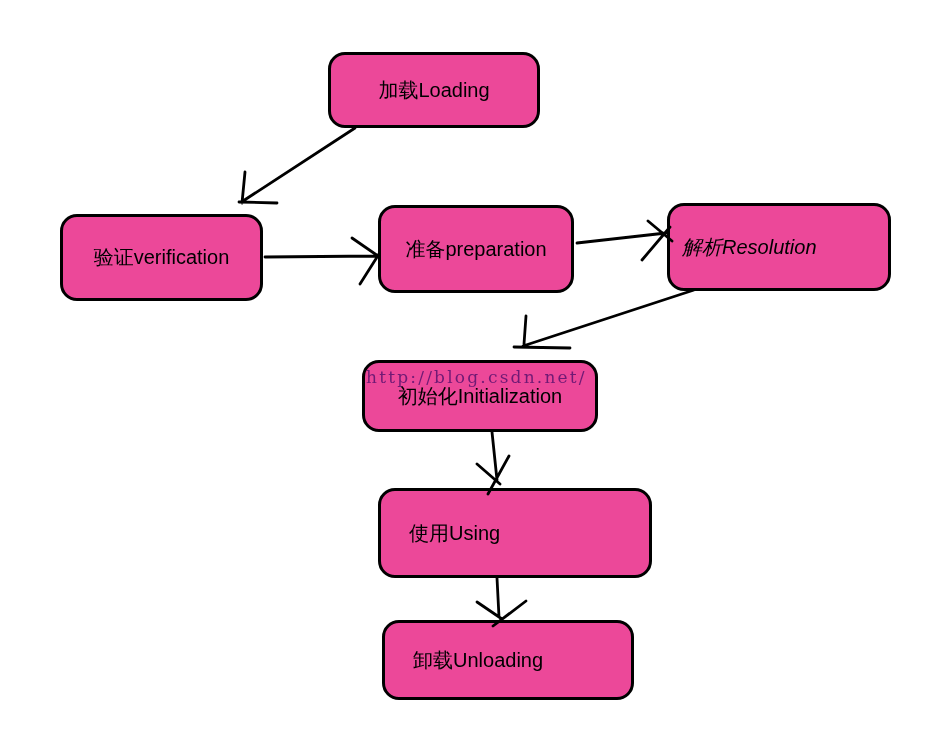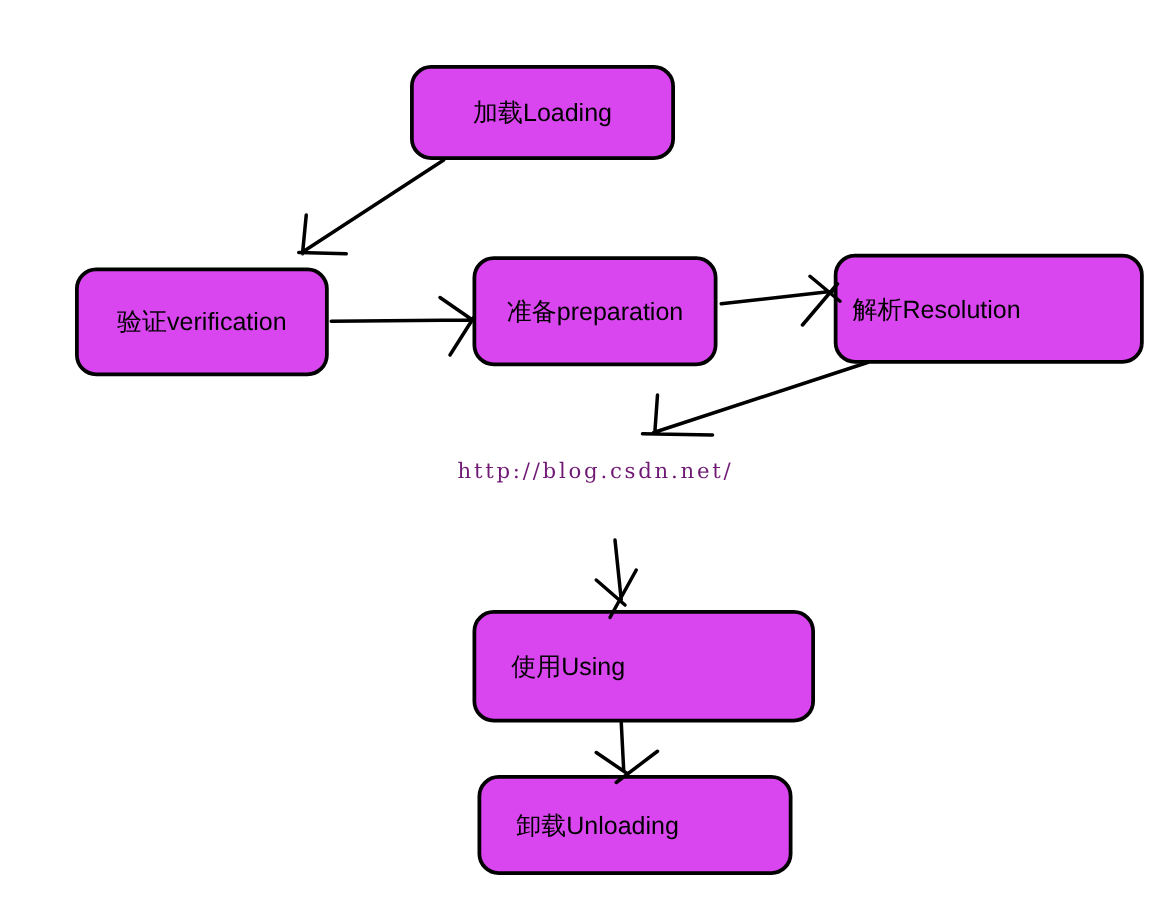--- a/index.html
+++ b/index.html
@@ -6,40 +6,40 @@
   .canvas {
     position: relative;
     width: 928px;
     height: 734px;
     background: #ffffff;
     overflow: hidden;
     font-family: "Liberation Sans", "DejaVu Sans", sans-serif;
   }
   .node {
     position: absolute;
-    background: #d946ef;
+    background: #ec4899;
     border: 3px solid #000000;
     border-radius: 17px;
     box-sizing: border-box;
     display: flex;
     align-items: center;
     justify-content: center;
   }
   .node.align-left { justify-content: flex-start; }
   .node-label {
     position: relative;
     z-index: 5;
     font-size: 20px;
     color: #000000;
     white-space: nowrap;
   }
   #node-loading        { left: 328px; top:  52px; width: 212px; height: 76px; }
   #node-verification   { left:  60px; top: 214px; width: 203px; height: 87px; }
   #node-preparation    { left: 378px; top: 205px; width: 196px; height: 88px; }
-  #node-resolution     { left: 667px; top: 203px; width: 248px; height: 88px; padding-left: 12px; }
+  #node-resolution     { left: 667px; top: 203px; width: 224px; height: 88px; padding-left: 12px; font-style: italic; }
   #node-initialization { left: 362px; top: 360px; width: 236px; height: 72px; }
   #node-using          { left: 378px; top: 488px; width: 274px; height: 90px; padding-left: 28px; }
   #node-unloading      { left: 382px; top: 620px; width: 252px; height: 80px; padding-left: 28px; }
   #watermark {
     position: absolute;
     left: 366px;
     top: 367px;
     z-index: 2;
     font-family: "DejaVu Serif", "Liberation Serif", serif;
     font-size: 17px;
@@ -75,20 +75,23 @@
   </div>
 
   <div class="node" id="node-preparation">
     <span class="node-label">准备preparation</span>
   </div>
 
   <div class="node align-left" id="node-resolution">
     <span class="node-label">解析Resolution</span>
   </div>
 
+  <div class="node" id="node-initialization">
+    <span class="node-label">初始化Initialization</span>
+  </div>
 
   <div class="node align-left" id="node-using">
     <span class="node-label">使用Using</span>
   </div>
 
   <div class="node align-left" id="node-unloading">
     <span class="node-label">卸载Unloading</span>
   </div>
 
   <div id="watermark">http://blog.csdn.net/</div>

